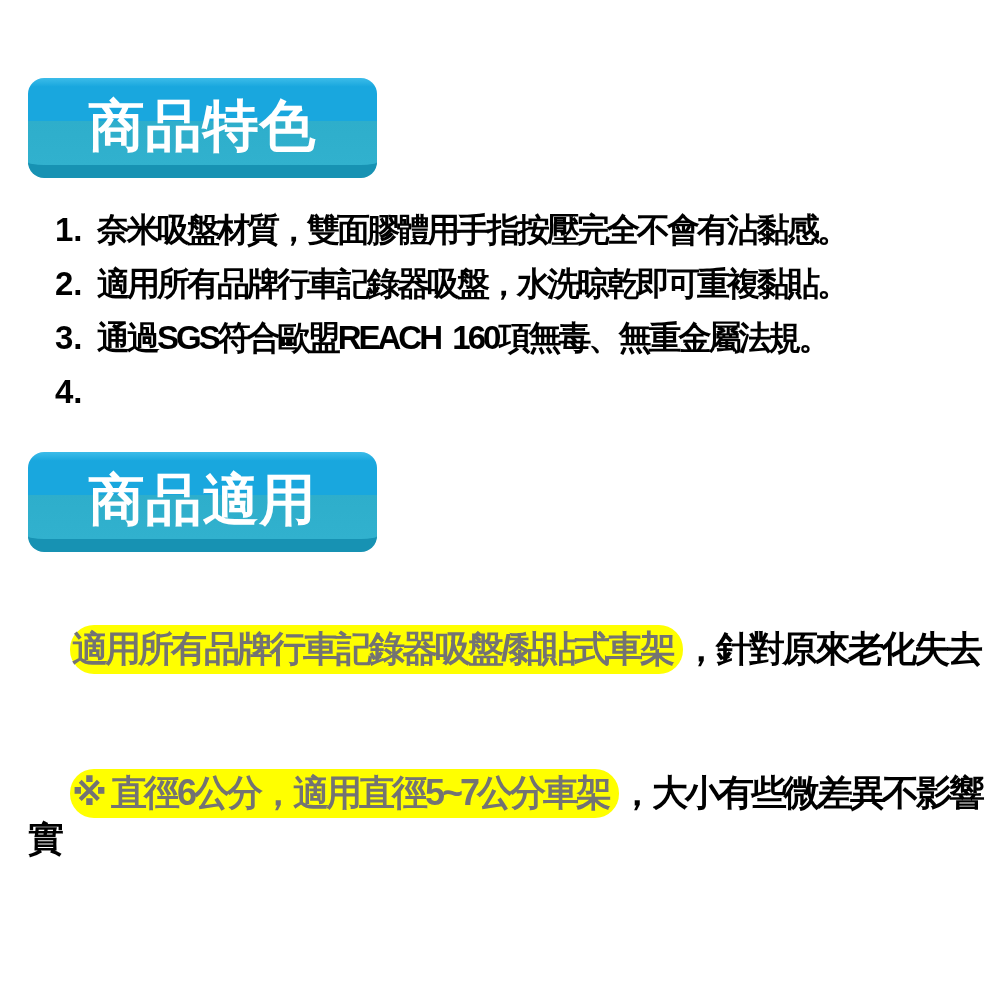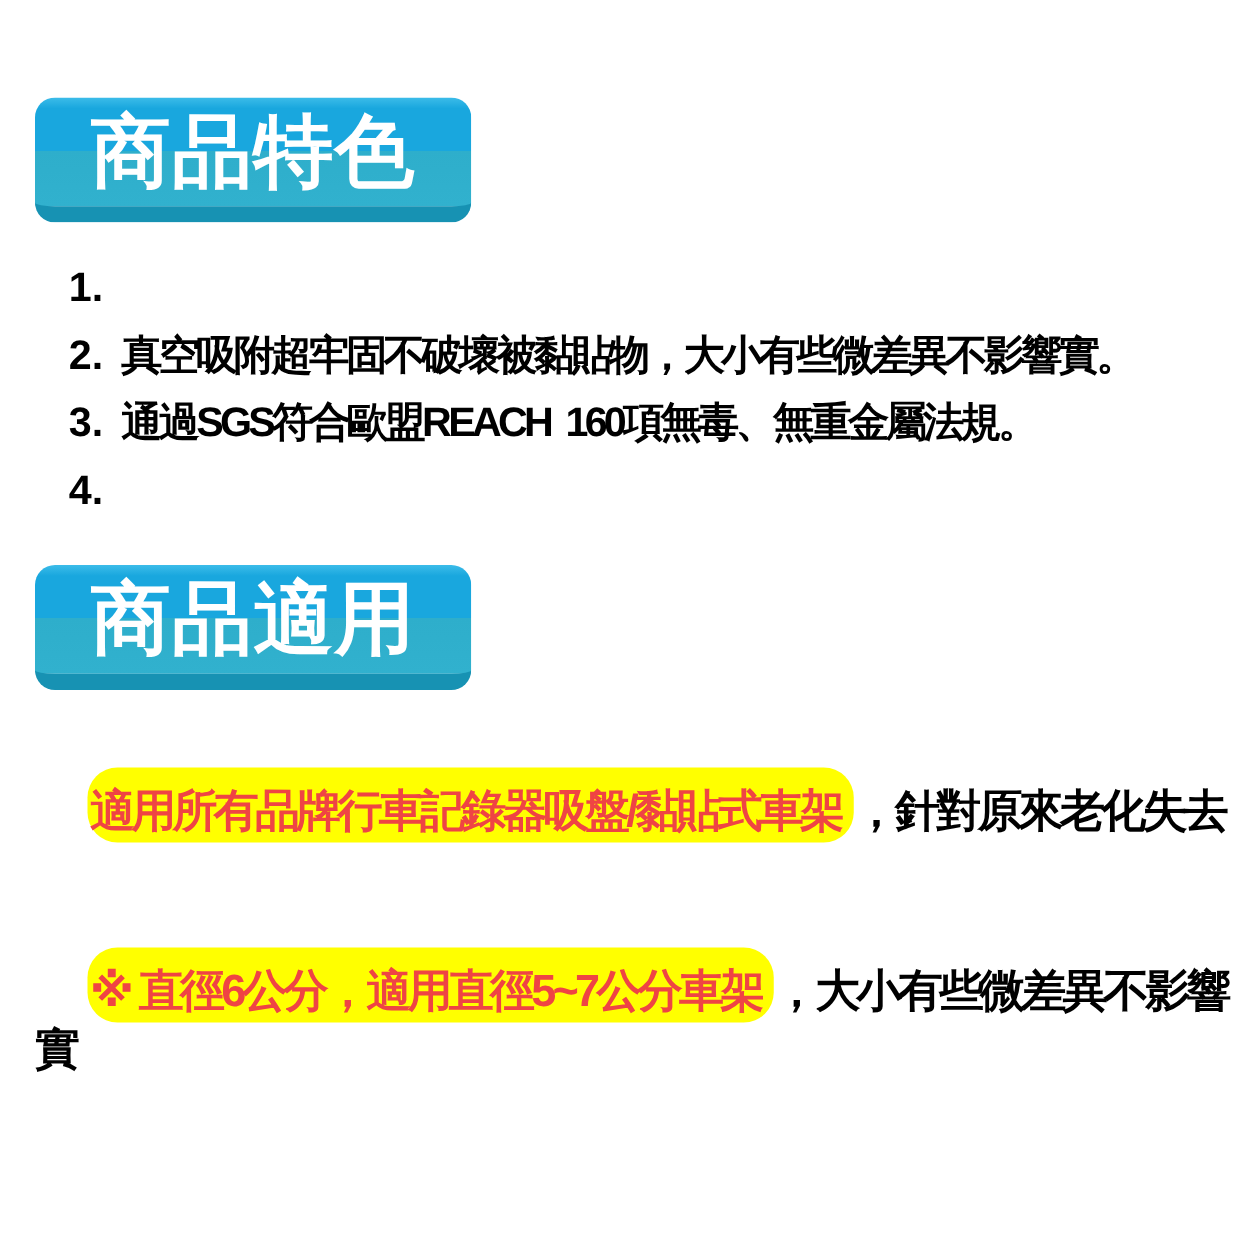--- a/index.html
+++ b/index.html
@@ -28,21 +28,21 @@
       #3cbce9 0%,
       #19a7de 10%,
       #19a7de 49%,
       #2eaecb 49%,
       #31b1ce 100%);
     border-bottom: 13px solid #1792b3;
     display: flex;
     align-items: flex-end;
     justify-content: center;
     color: #ffffff;
-    font-size: 64px;
+    font-size: 56px;
     letter-spacing: 1px;
   }
   .banner-features { margin-top: 78px; }
   .banner-usage    { margin-top: 40px; }
 
   
   .feature-list {
     list-style: none;
     margin: 32px 0 0 0;
     padding: 0 0 0 55px;
@@ -67,41 +67,42 @@
     font-size: 36px;
     letter-spacing: -3px;
     line-height: 46px;
   }
   .usage-line {
     margin-bottom: 6px;
     white-space: pre-wrap;
   }
   .hl {
     background: #ffff00;
-    color: #ef4444;
-    padding: 14px 10px 5px 2px;
+    color: #737373;
+    padding: 3px 10px 5px 2px;
     border-radius: 24px;
   }
 </style>
 </head>
 <body>
 
 <div class="page">
 
   <div class="banner banner-features">
     <span>商品特色</span>
   </div>
 
   <ol class="feature-list">
     <li class="feature-item">
       <span class="feature-num">1.</span>
+      <span>奈米吸盤材質，雙面膠體用手指按壓完全不會有沾黏感。</span>
     </li>
     <li class="feature-item">
       <span class="feature-num">2.</span>
-      <span>真空吸附超牢固不破壞被黏貼物，大小有些微差異不影響實。</span>
+      <span>適用所有品牌行車記錄器吸盤，水洗晾乾即可重複黏貼。</span>
     </li>
     <li class="feature-item">
       <span class="feature-num">3.</span>
       <span>通過SGS符合歐盟REACH  160項無毒、無重金屬法規。</span>
     </li>
     <li class="feature-item">
       <span class="feature-num">4.</span>
     </li>
   </ol>
 

